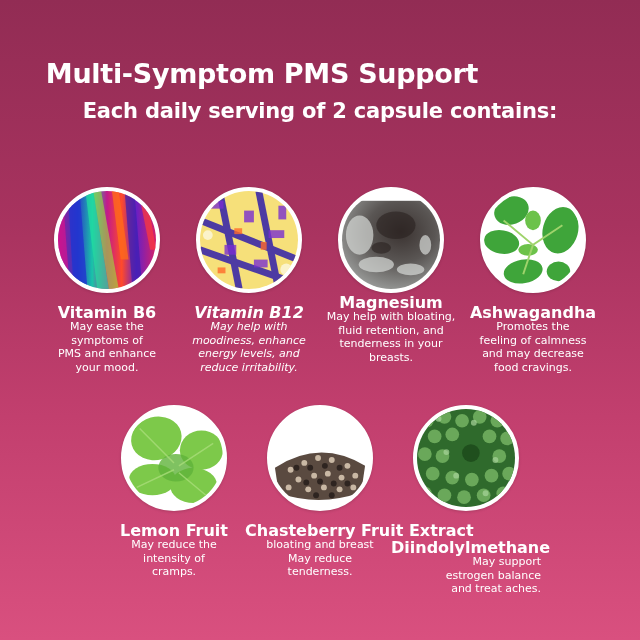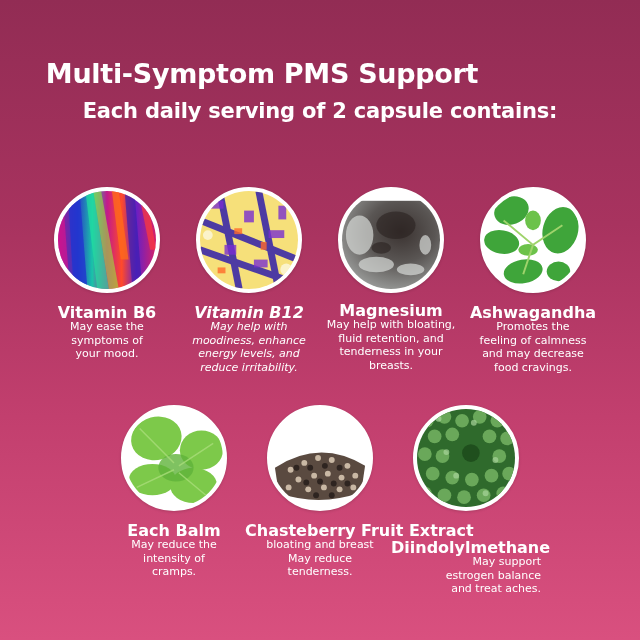--- a/index.html
+++ b/index.html
@@ -67,20 +67,21 @@
       <polygon points="68,0 78,0 86,100 76,100" fill="#3a1fb0" opacity="0.7"></polygon>
       <polygon points="82,0 90,0 100,60 94,60" fill="#ff3b3b" opacity="0.7"></polygon>
       <polygon points="0,20 6,20 12,100 0,100" fill="#e0148c" opacity="0.6"></polygon>
     </svg>
   </div>
   <div class="caption" style="top:306px;">
     <div class="cap-title">Vitamin B6</div>
     <div class="cap-body">
       <span class="cap-line">May ease the</span>
       <span class="cap-line">symptoms of</span>
+      <span class="cap-line">PMS and enhance</span>
       <span class="cap-line">your mood.</span>
     </div>
   </div>
 </div>
 
 <div class="item" style="left:174px; top:0;">
   <div class="circle" style="left:22px; top:187px;">
     <svg viewBox="0 0 100 100" preserveAspectRatio="none">
       <rect width="100" height="100" fill="#f6e07a"></rect>
       <g stroke="#3b2aa8" stroke-width="7" fill="none" opacity="0.9">
@@ -136,21 +137,21 @@
         <ellipse cx="35" cy="75" rx="18" ry="8"></ellipse>
         <ellipse cx="70" cy="80" rx="14" ry="6"></ellipse>
         <ellipse cx="85" cy="55" rx="6" ry="10"></ellipse>
       </g>
       <g fill="#2a2220" opacity="0.6">
         <ellipse cx="55" cy="35" rx="20" ry="14"></ellipse>
         <ellipse cx="40" cy="58" rx="10" ry="6"></ellipse>
       </g>
     </svg>
   </div>
-  <div class="caption" style="top:304px;">
+  <div class="caption" style="top:296px;">
     <div class="cap-title">Magnesium</div>
     <div class="cap-body">
       <span class="cap-line">May help with bloating,</span>
       <span class="cap-line">fluid retention, and</span>
       <span class="cap-line">tenderness in your</span>
       <span class="cap-line">breasts.</span>
     </div>
   </div>
 </div>
 
@@ -201,21 +202,21 @@
       </g>
       <g stroke="#a9dd7a" stroke-width="1.5" fill="none" opacity="0.8">
         <path d="M15 20 L50 55"></path>
         <path d="M90 35 L55 58"></path>
         <path d="M12 80 L50 62"></path>
         <path d="M85 90 L55 65"></path>
       </g>
     </svg>
   </div>
   <div class="caption" style="top:524px;">
-    <div class="cap-title">Each Balm</div>
+    <div class="cap-title">Lemon Fruit</div>
     <div class="cap-body">
       <span class="cap-line">May reduce the</span>
       <span class="cap-line">intensity of</span>
       <span class="cap-line">cramps.</span>
     </div>
   </div>
 </div>
 
 <div class="item" style="left:245px; top:0;">
   <div class="circle" style="left:22px; top:405px;">

